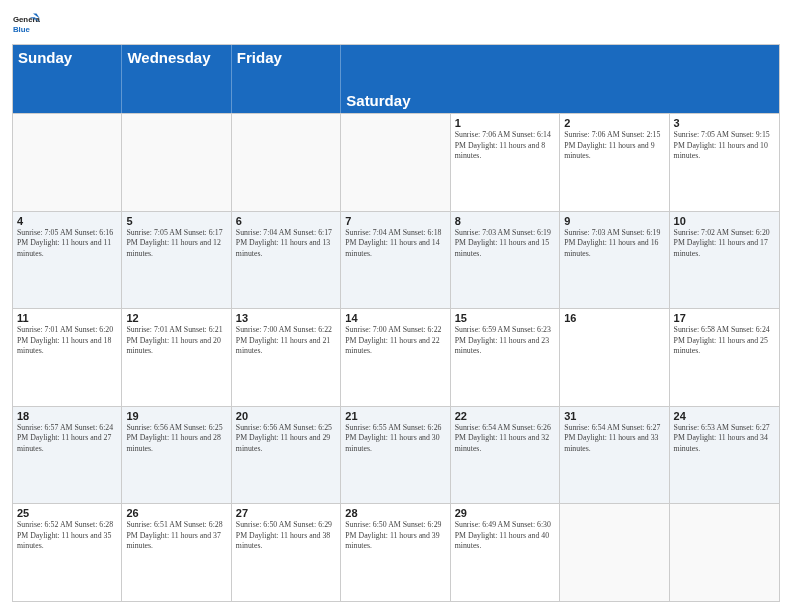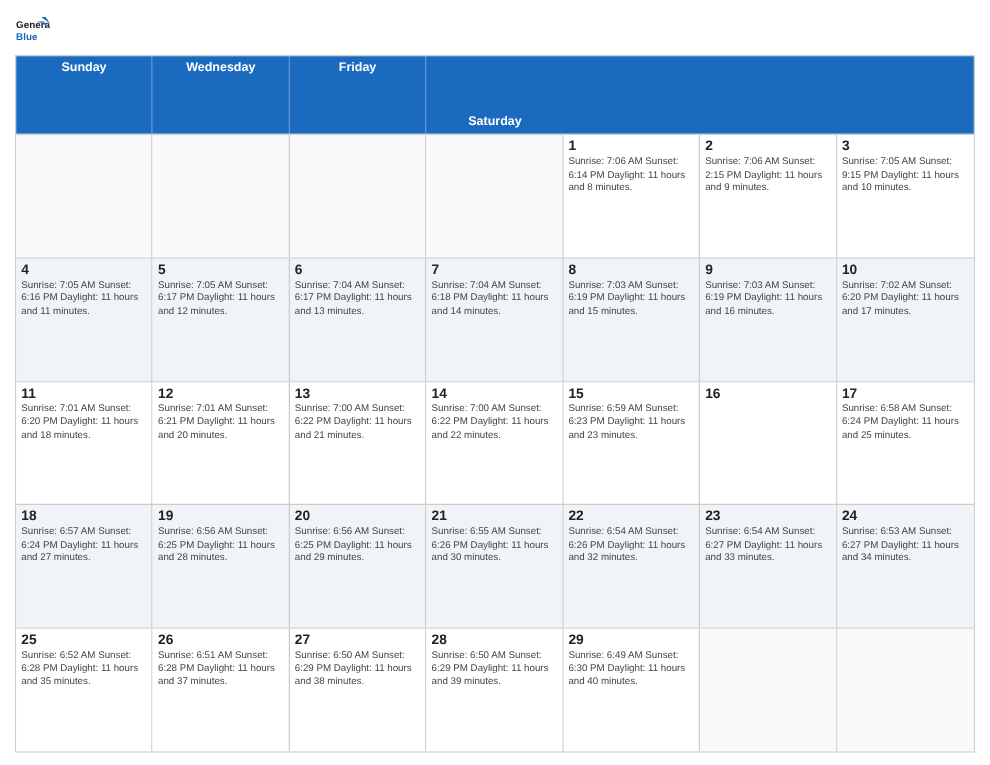--- a/index.html
+++ b/index.html
@@ -50,24 +50,24 @@
       flex-direction: column;
       border: 1px solid #ccc;
     }
     .cal-header {
       display: grid;
       grid-template-columns: repeat(7, 1fr);
       background: #1a6abf;
     }
     .cal-header-cell {
       color: #fff;
-      font-size: 10px;
+      font-size: 15px;
       font-weight: bold;
       padding: 4px 5px;
-      text-align: center;
+      text-align: left;
       border-right: 1px solid rgba(255,255,255,0.3);
     }
     .cal-header-cell:last-child { border-right: none; margin-top: 43px; }
     .cal-body {
       display: flex;
       flex-direction: column;
       flex: 1;
     }
     .cal-row {
       display: grid;
@@ -89,20 +89,21 @@
     .day-num {
       font-size: 11px;
       font-weight: bold;
       color: #222;
       margin-bottom: 1px;
     }
     .day-info {
       font-size: 7.8px;
       color: #444;
       line-height: 1.35;
+      font-family: Liberation Serif, serif;
     }
     .alt-row .cal-cell { background: #f0f4f8; }
   </style>
 </head>
 <body>
 
 <div class="page">
   <div class="header">
     <div class="logo">
       <svg class="logo-icon" viewBox="0 0 32 32">
@@ -286,21 +287,21 @@
 and 30 minutes.</div>
           </div>
           <div class="cal-cell">
             <div class="day-num">22</div>
             <div class="day-info">Sunrise: 6:54 AM
 Sunset: 6:26 PM
 Daylight: 11 hours
 and 32 minutes.</div>
           </div>
           <div class="cal-cell">
-            <div class="day-num">23</div>
+            <div class="day-num">31</div>
             <div class="day-info">Sunrise: 6:54 AM
 Sunset: 6:27 PM
 Daylight: 11 hours
 and 33 minutes.</div>
           </div>
           <div class="cal-cell">
             <div class="day-num">24</div>
             <div class="day-info">Sunrise: 6:53 AM
 Sunset: 6:27 PM
 Daylight: 11 hours

